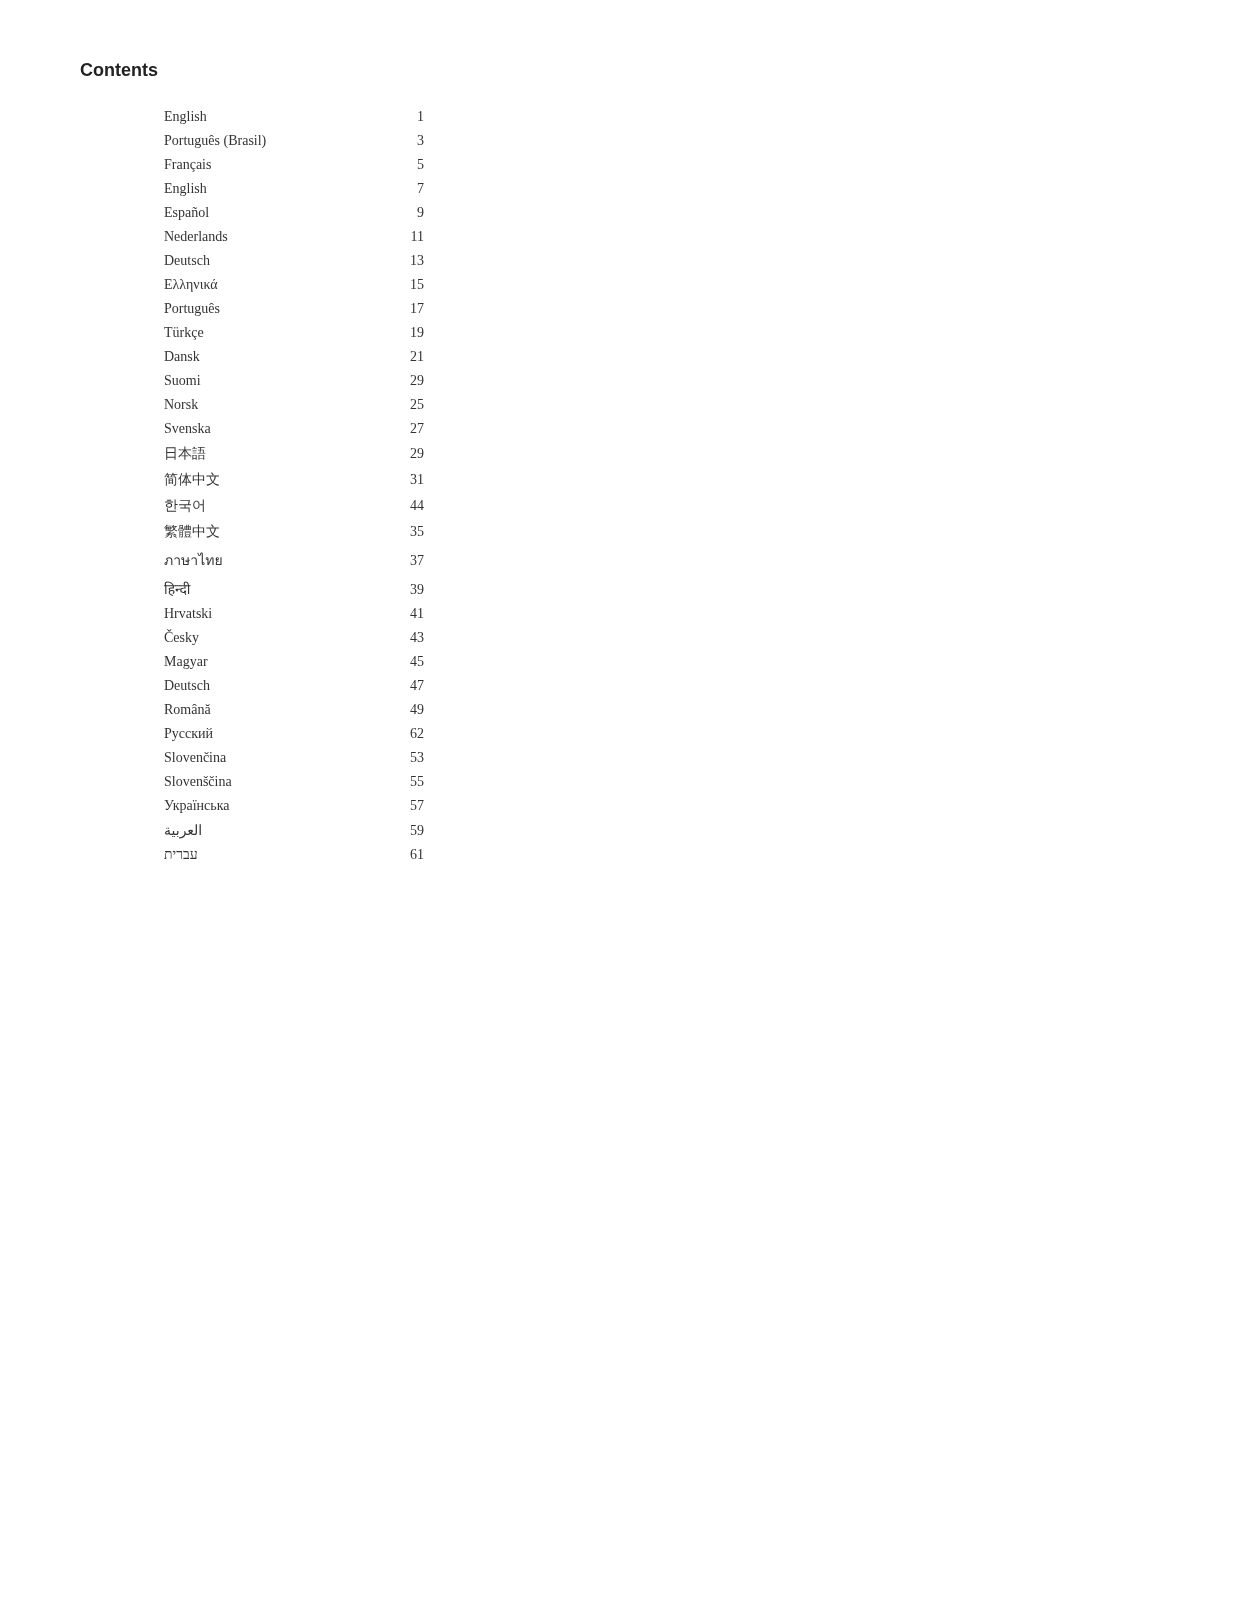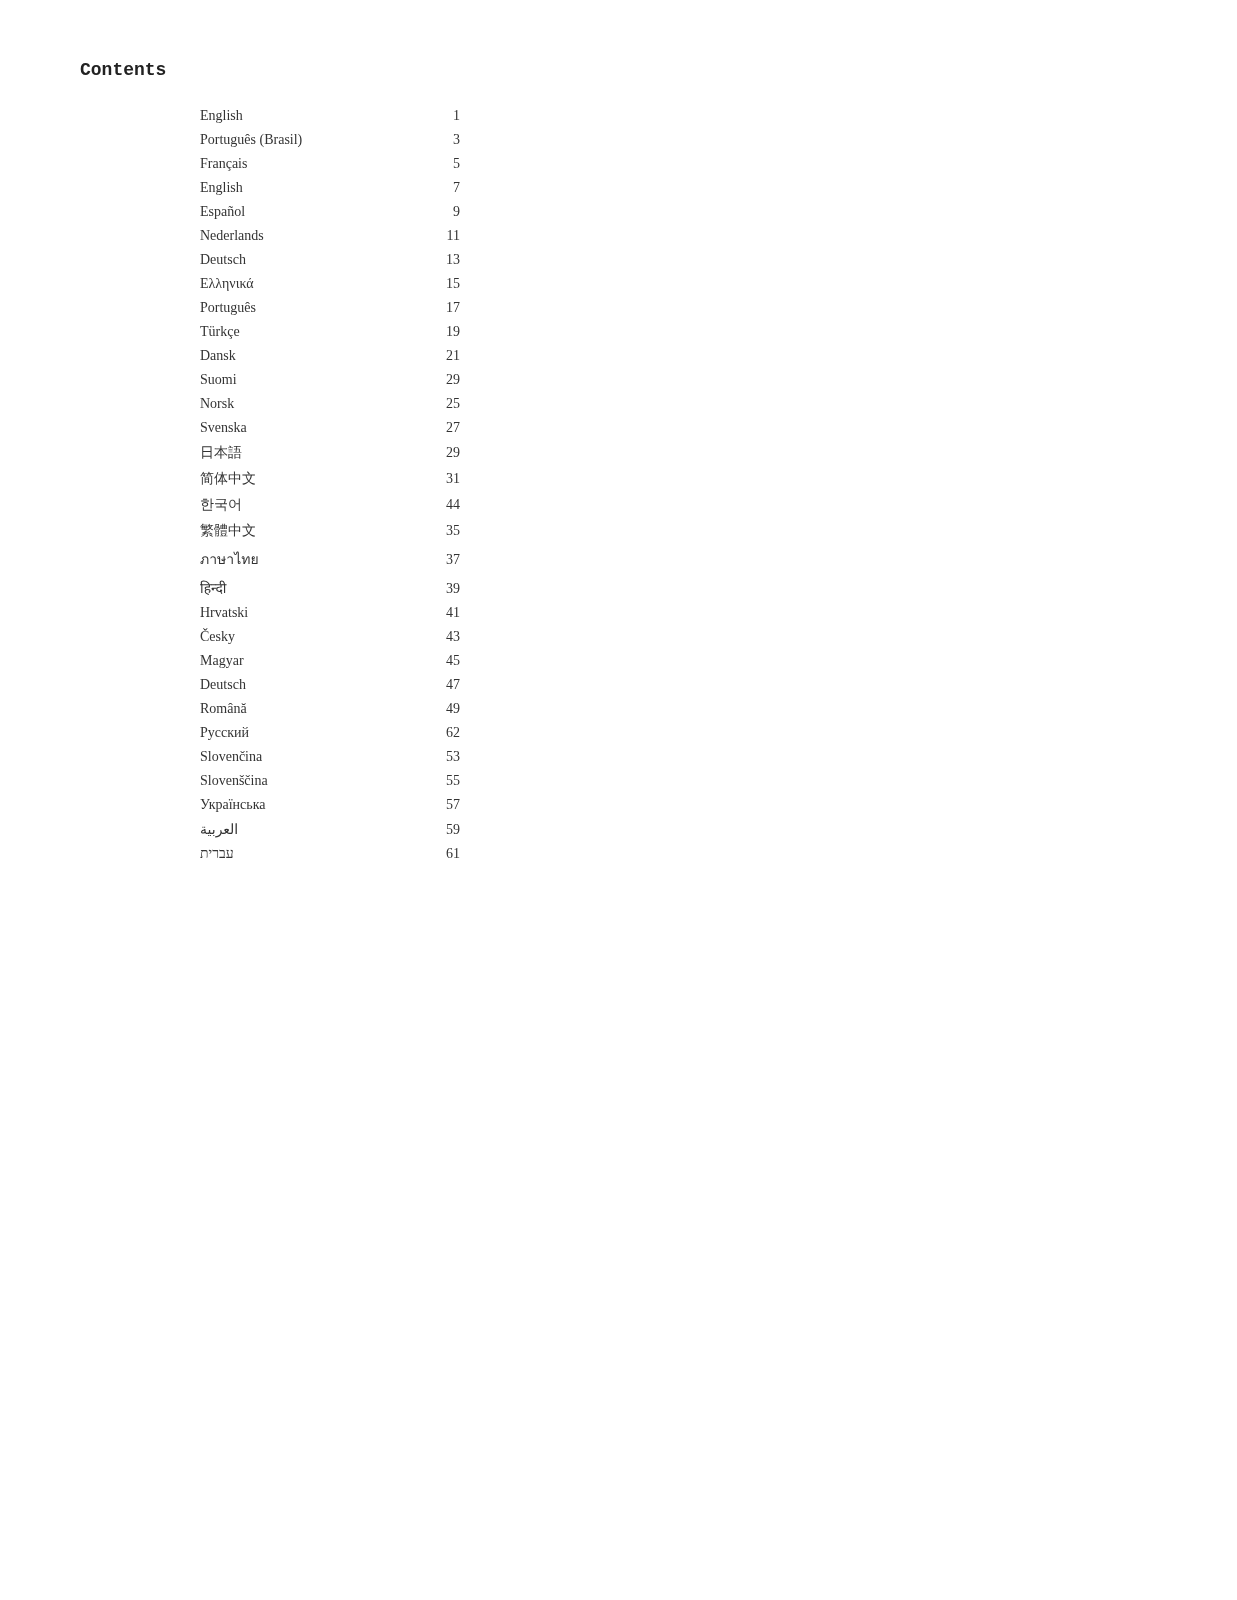--- a/index.html
+++ b/index.html
@@ -15,25 +15,25 @@
       color: #222222;
       width: 1237px;
       min-height: 1600px;
       padding: 60px 80px;
     }
 
     .contents-title {
       font-size: 18px;
       font-weight: bold;
       margin-bottom: 24px;
-      font-family: Liberation Mono, monospace;
+      font-family: Liberation Sans, sans-serif;
     }
 
     .toc-table {
-      margin-left: 120px;
+      margin-left: 84px;
       width: 260px;
     }
 
     .toc-row {
       display: flex;
       justify-content: space-between;
       align-items: baseline;
       padding: 4px 0;
       font-size: 14px;
       color: #333333;

